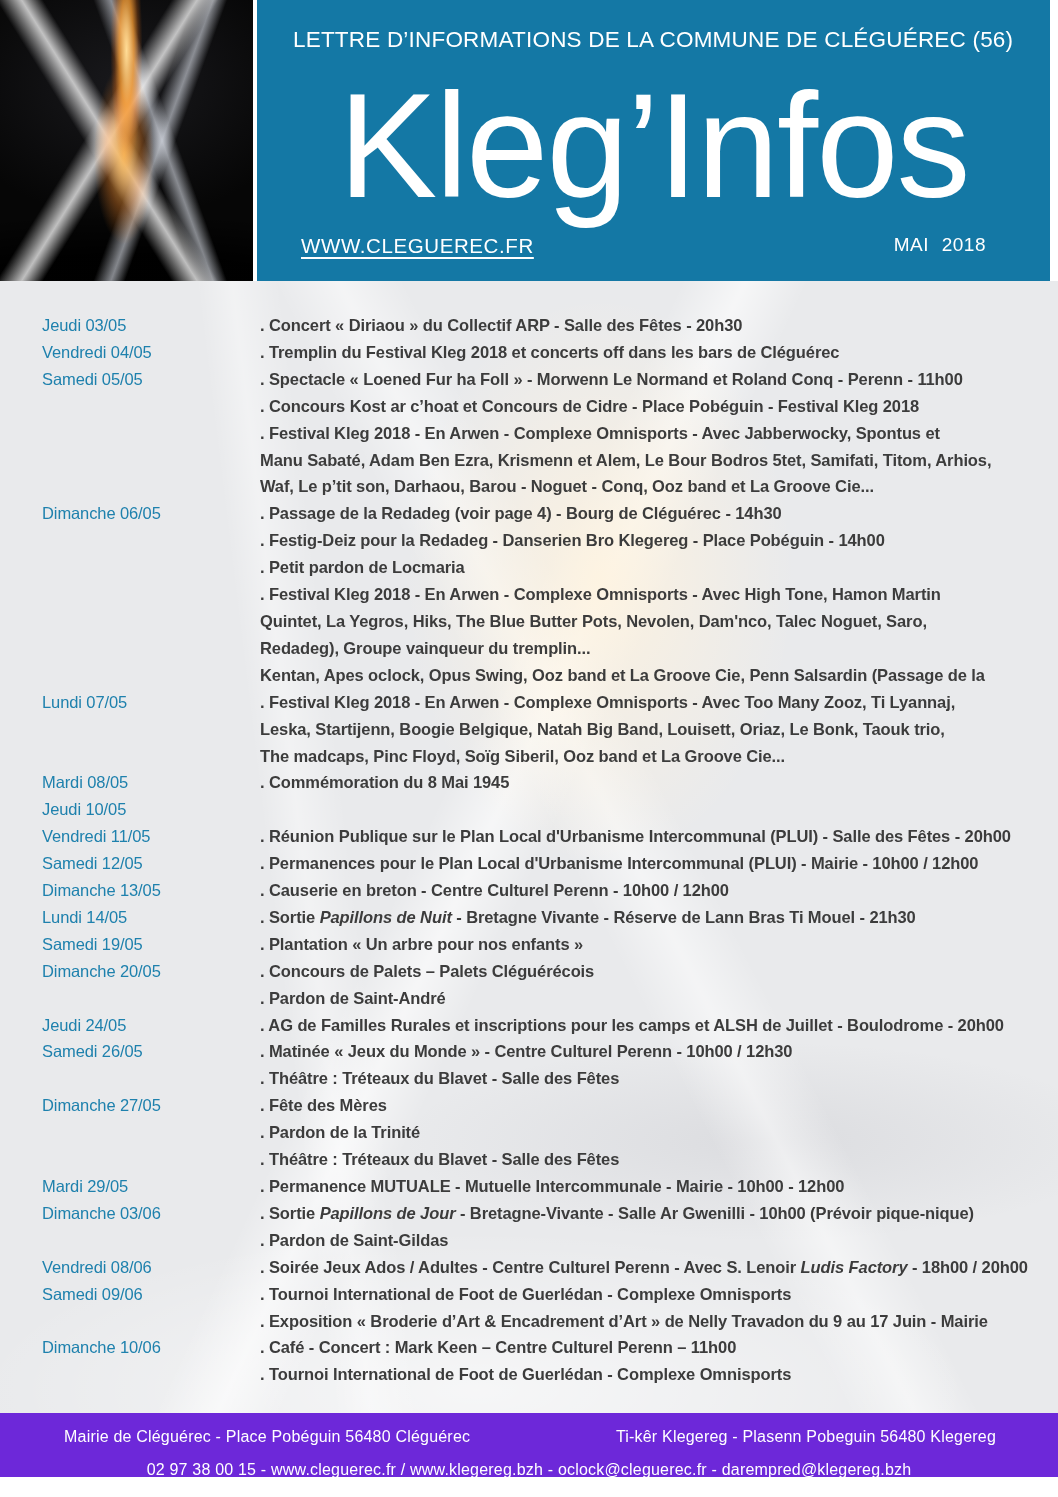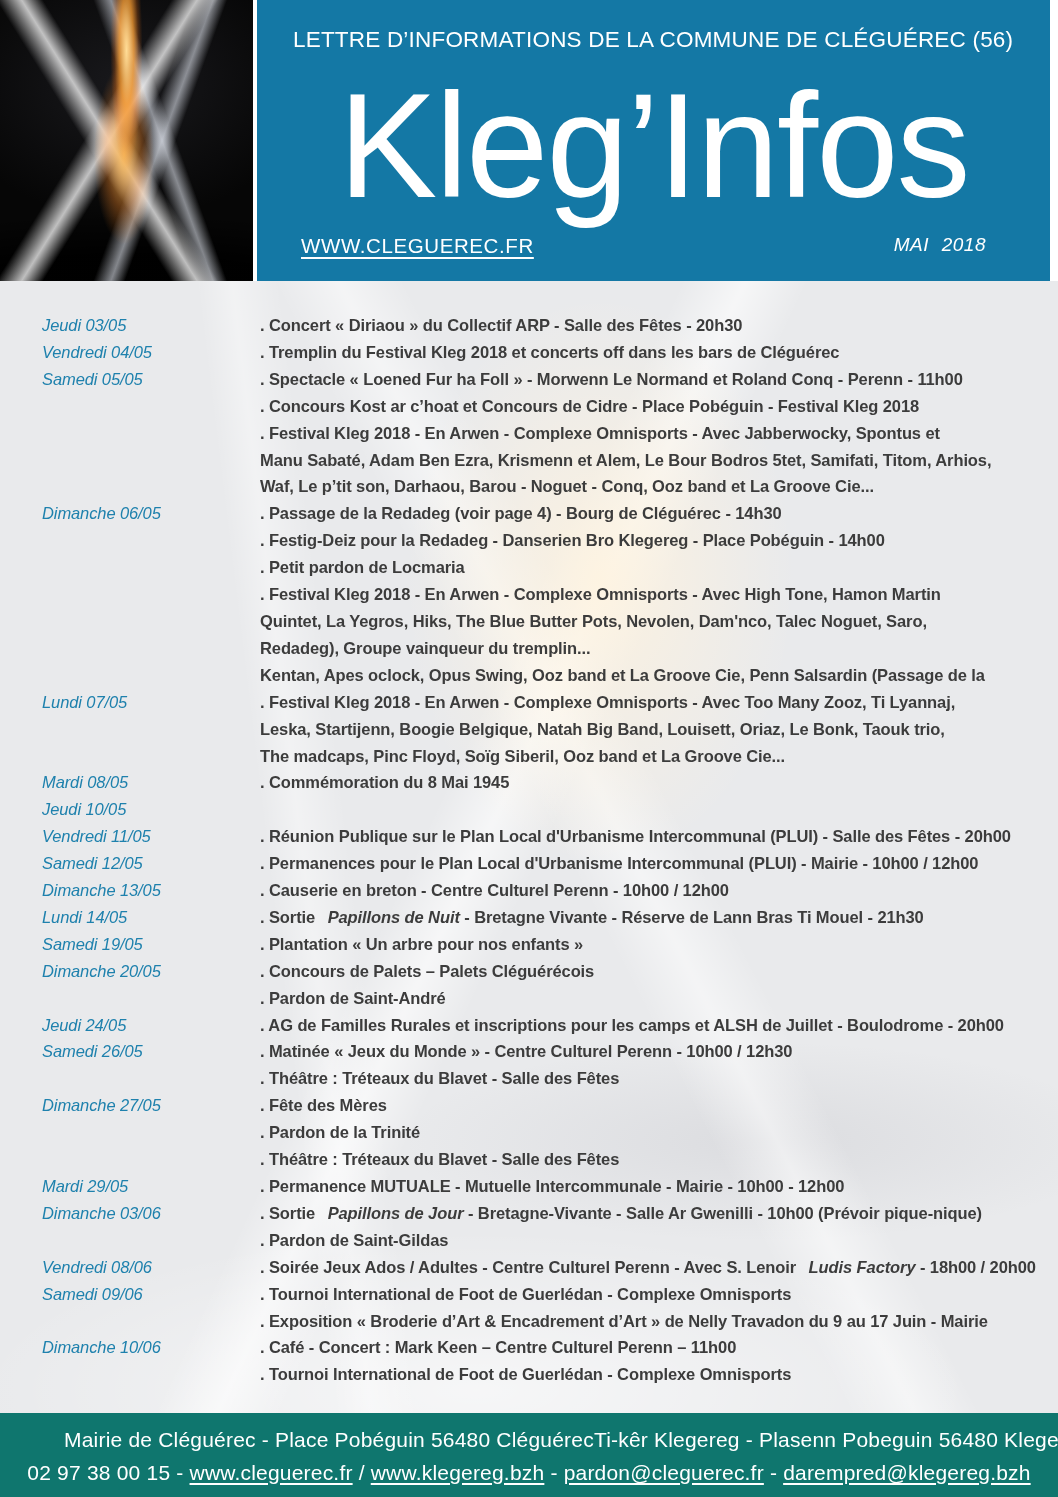--- a/index.html
+++ b/index.html
@@ -34,48 +34,48 @@
     position:absolute; left:50%; transform:translateX(-50%); top:68px;
     font-size:148px; line-height:1.05; letter-spacing:-2px; white-space:nowrap;
   }
   .www {
     position:absolute; left:44px; bottom:23px; font-size:20.5px; letter-spacing:0.6px;
     color:#ffffff; text-decoration:underline; text-underline-offset:4px; cursor:pointer;
     white-space:nowrap;
   }
   .issue {
     position:absolute; right:64px; bottom:25px; font-size:19px;
-    letter-spacing:0.5px; word-spacing:7px; white-space:nowrap;font-style:italic;
+    letter-spacing:0.5px; word-spacing:7px; white-space:nowrap;
   }
 
   
   .body-area {
     position:absolute; left:0; top:281px; width:1058px; height:1132px;
     background-color:#e9eaec;
     background-image:
       radial-gradient(ellipse 260px 380px at 600px 300px, rgba(255,243,222,0.85), transparent 75%),
       linear-gradient(115deg, transparent 43%, rgba(255,255,255,0.6) 47%, transparent 51%),
       linear-gradient(63deg,  transparent 52%, rgba(255,255,255,0.5) 56%, transparent 60%),
       linear-gradient(83deg,  transparent 28%, rgba(255,255,255,0.4) 31%, transparent 35%),
       radial-gradient(ellipse 360px 100px at 72% 76%, rgba(100,100,115,0.10), transparent 100%),
       radial-gradient(ellipse 500px 160px at 45% 98%, rgba(255,255,255,0.6), transparent 100%);
   }
   .events {
     position:absolute; left:42px; top:312px; width:990px;
     font-size:16.5px; line-height:26.9px; letter-spacing:-0.1px;
   }
   .row { display:flex; white-space:nowrap; }
-  .date { flex:0 0 218px; width:218px; color:#1e81ad;font-style:italic; }
+  .date { flex:0 0 218px; width:218px; color:#1e81ad; }
   .etext { color:#3c3c3c;font-weight:bold; }
-  .etext i { font-style:italic;margin-left:8px; }
+  .etext i { font-style:italic; }
 
   
   .footer {
-    position:absolute; left:0; top:1413px; width:1058px; height:84px;
-    background:#0f766e; color:#ffffff; font-size:21px; letter-spacing:0.2px;
+    position:absolute; left:0; top:1413px; width:1058px; height:64px;
+    background:#6d28d9; color:#ffffff; font-size:16px; letter-spacing:0.2px;
   }
   .f1 {
     position:absolute; top:15px; left:64px; right:62px;
     display:flex; justify-content:space-between; white-space:nowrap;
   }
   .f2 {
     position:absolute; top:48px; left:0; width:100%;
     text-align:center; white-space:nowrap;
   }
   .flink { text-decoration:underline; text-underline-offset:3px; cursor:pointer; }
@@ -257,16 +257,16 @@
         <span class="date"></span>
         <span class="etext">. Tournoi International de Foot de Guerlédan - Complexe Omnisports</span>
       </div>
     </main>
 
   <footer class="footer">
     <div class="f1">
       <span>Mairie de Cléguérec - Place Pobéguin 56480 Cléguérec</span>
       <span>Ti-kêr Klegereg - Plasenn Pobeguin 56480 Klegereg</span>
     </div>
-    <div class="f2" id="footer-line2">02 97 38 00 15 - <span class="flink">www.cleguerec.fr</span> / <span class="flink">www.klegereg.bzh</span> - <span class="flink">pardon@cleguerec.fr</span> - <span class="flink">darempred@klegereg.bzh</span></div>
+    <div class="f2" id="footer-line2">02 97 38 00 15 - <span class="flink">www.cleguerec.fr</span> / <span class="flink">www.klegereg.bzh</span> - <span class="flink">oclock@cleguerec.fr</span> - <span class="flink">darempred@klegereg.bzh</span></div>
   </footer>
 
 </div>
 
 </body></html>

